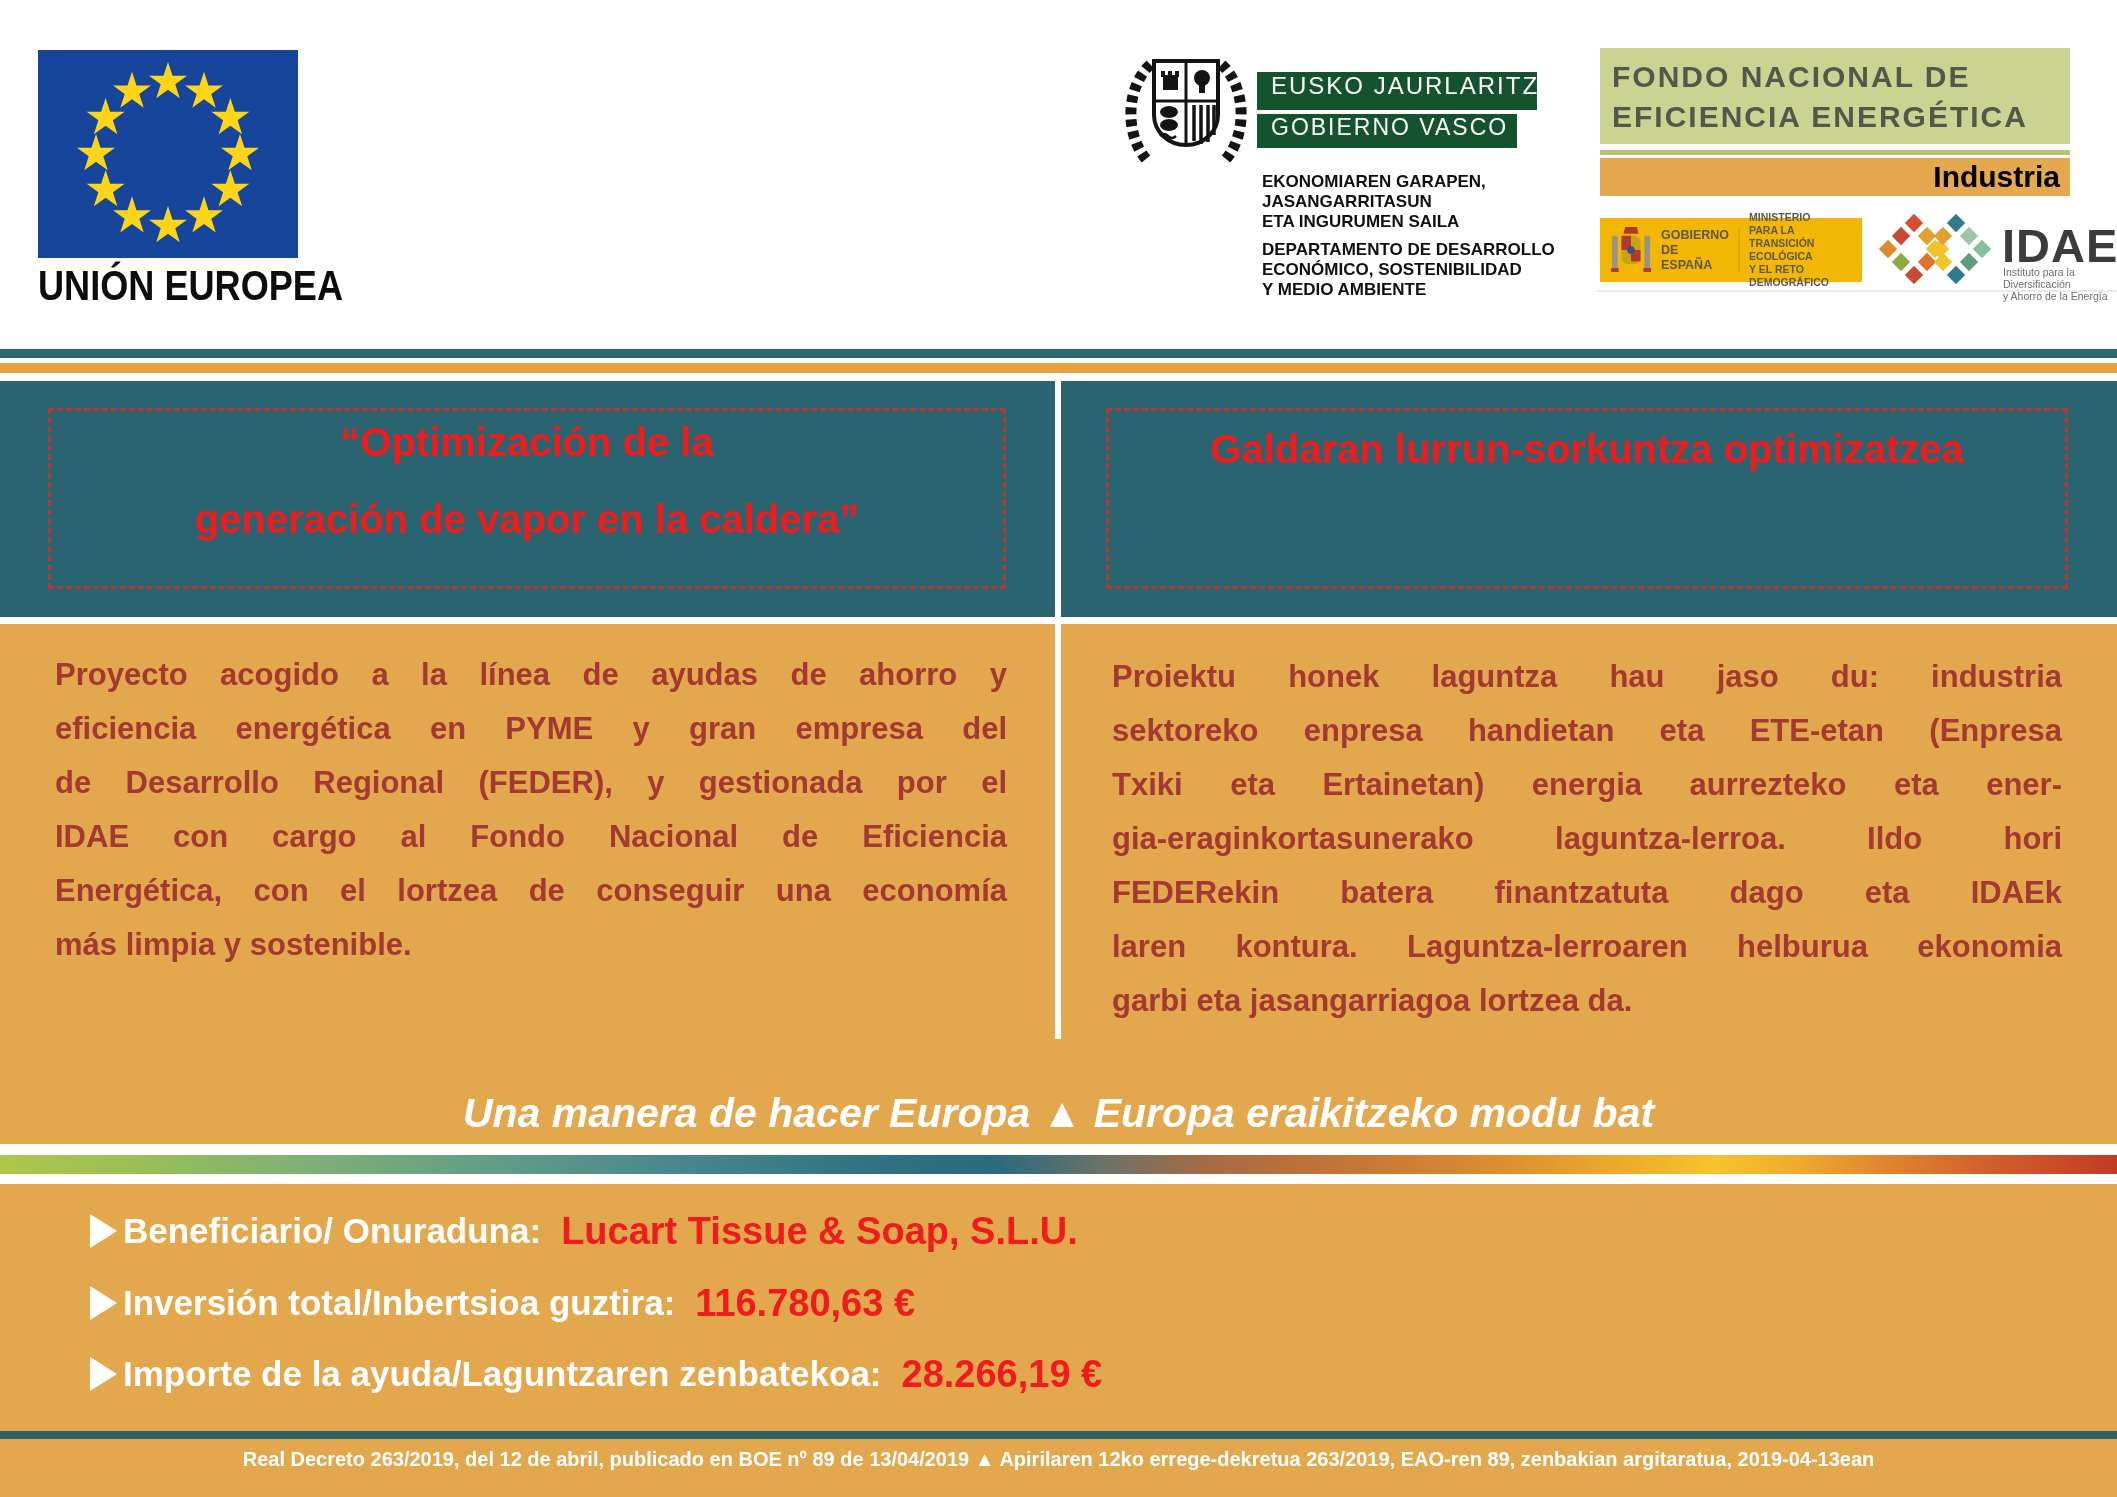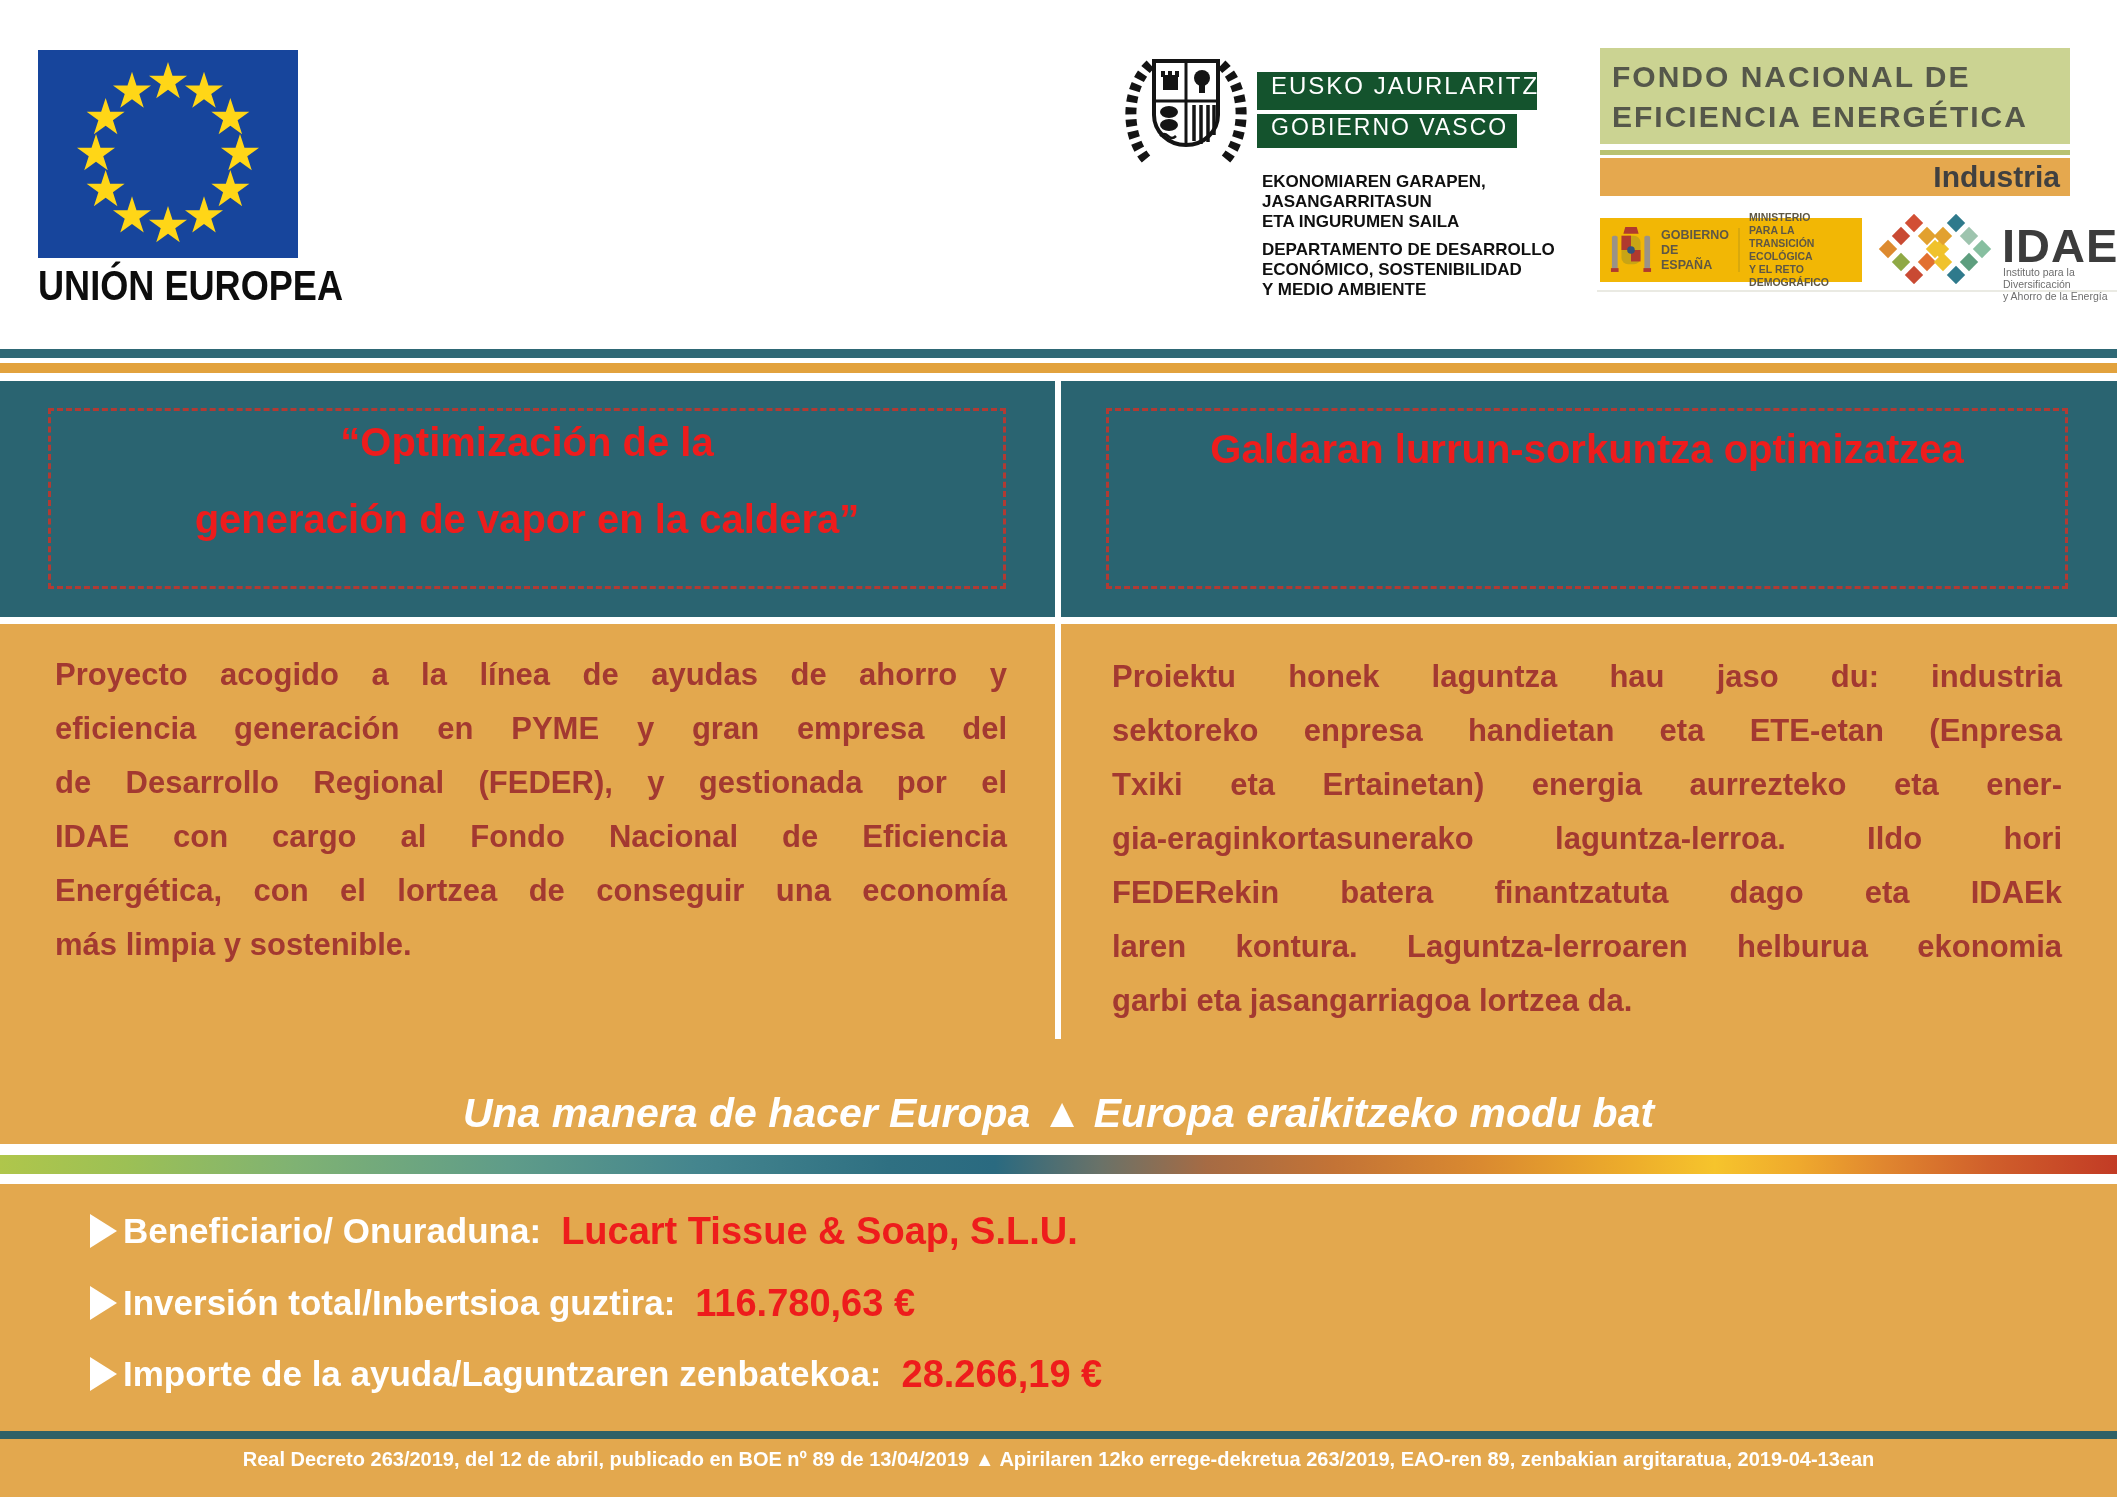--- a/index.html
+++ b/index.html
@@ -25,21 +25,21 @@
              font-size:17px; line-height:20px; }
   .gv-dept-eu { top:172px; }
   .gv-dept-es { top:240px; }
 
   .fnee-title-box { position:absolute; left:1600px; top:48px; width:470px; height:96px;
                     background:#CBD392; color:#55574A; font-weight:bold; font-size:30px;
                     letter-spacing:2px; line-height:40px; padding:9px 0 0 12px; box-sizing:border-box; }
   .fnee-line { position:absolute; left:1600px; top:150px; width:470px; height:5px; background:#B9C272; }
   .fnee-tag-bar { position:absolute; left:1600px; top:158px; width:470px; height:38px;
                   background:#E5A84E; text-align:right; }
-  .fnee-tag { color:#404040; font-weight:bold; font-size:30px; line-height:38px; padding-right:10px; }
+  .fnee-tag { color:#000000; font-weight:bold; font-size:30px; line-height:38px; padding-right:10px; }
 
   .spain-box { position:absolute; left:1600px; top:218px; width:262px; height:64px;
                background:#F2B705; display:flex; align-items:center; box-sizing:border-box; }
   .spain-arms { width:42px; height:52px; margin-left:10px; flex:none; }
   .spain-gob { font-size:12.5px; font-weight:bold; color:#5E5745; line-height:15px; margin-left:9px; }
   .spain-div { width:2px; height:44px; background:#D9A90C; margin-left:9px; flex:none; }
   .spain-min { font-size:10.5px; font-weight:bold; color:#5E5745; line-height:13px; margin-left:9px; }
 
   .idae-mark { position:absolute; left:1872px; top:214px; width:128px; height:70px; }
   .idae-name { position:absolute; left:2002px; top:218px; font-size:47px; font-weight:bold;
@@ -224,21 +224,21 @@
   <div class="dashed-box dashed-right"></div>
   <div class="panel-title t-es1">“Optimización de la</div>
   <div class="panel-title t-es2">generación de vapor en la caldera”</div>
   <div class="panel-title t-eu">Galdaran lurrun-sorkuntza optimizatzea</div>
 
   <div class="orange-body"></div>
   <div class="divider-v"></div>
 
   <div class="col col-es">
     <div class="jline">Proyecto acogido a la línea de ayudas de ahorro y</div>
-    <div class="jline">eficiencia generación en PYME y gran empresa del</div>
+    <div class="jline">eficiencia energética en PYME y gran empresa del</div>
     <div class="jline">de Desarrollo Regional (FEDER), y gestionada por el</div>
     <div class="jline">IDAE con cargo al Fondo Nacional de Eficiencia</div>
     <div class="jline">Energética, con el lortzea de conseguir una economía</div>
     <div class="jline last">más limpia y sostenible.</div>
   </div>
 
   <div class="col col-eu">
     <div class="jline">Proiektu honek laguntza hau jaso du: industria</div>
     <div class="jline">sektoreko enpresa handietan eta ETE-etan (Enpresa</div>
     <div class="jline">Txiki eta Ertainetan) energia aurrezteko eta ener-</div>

